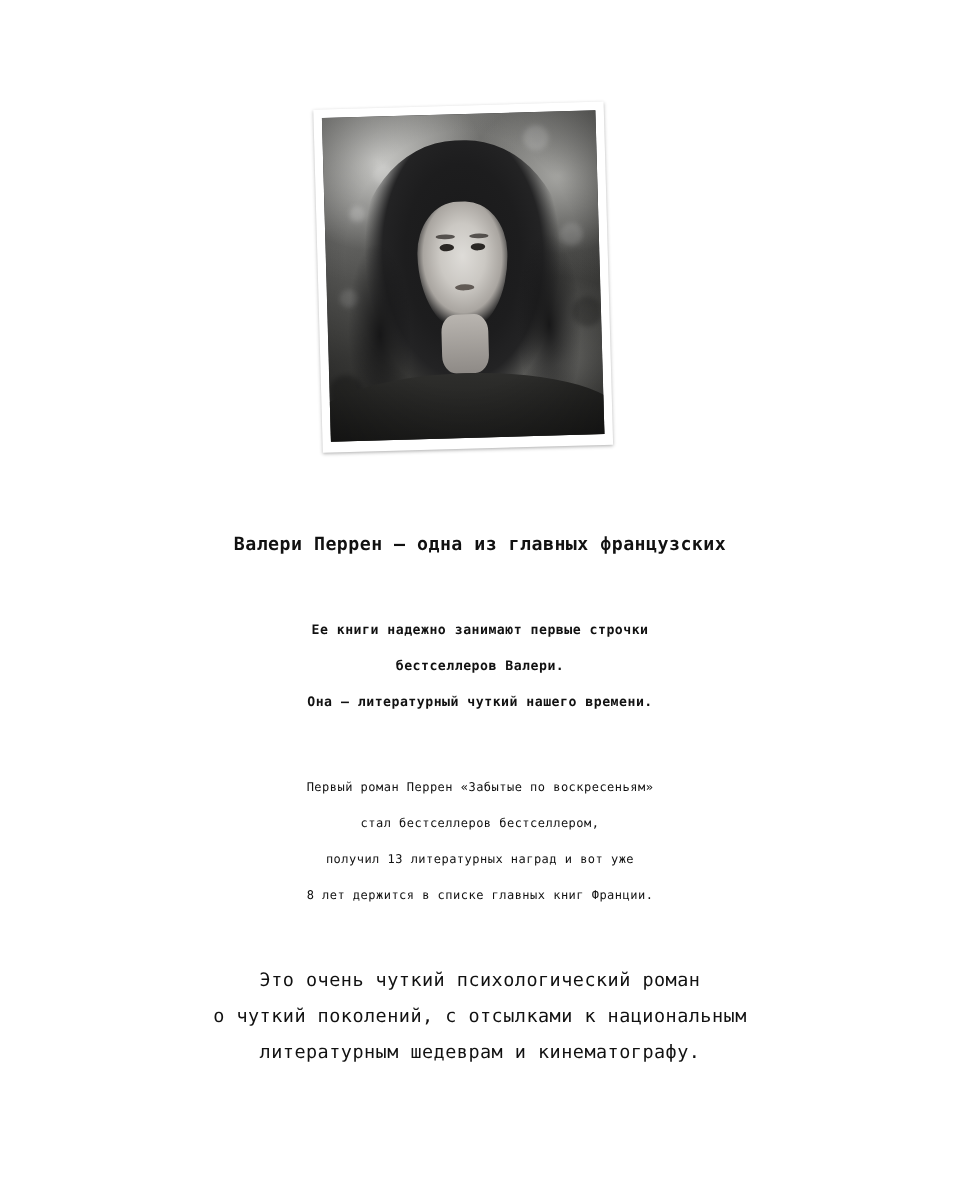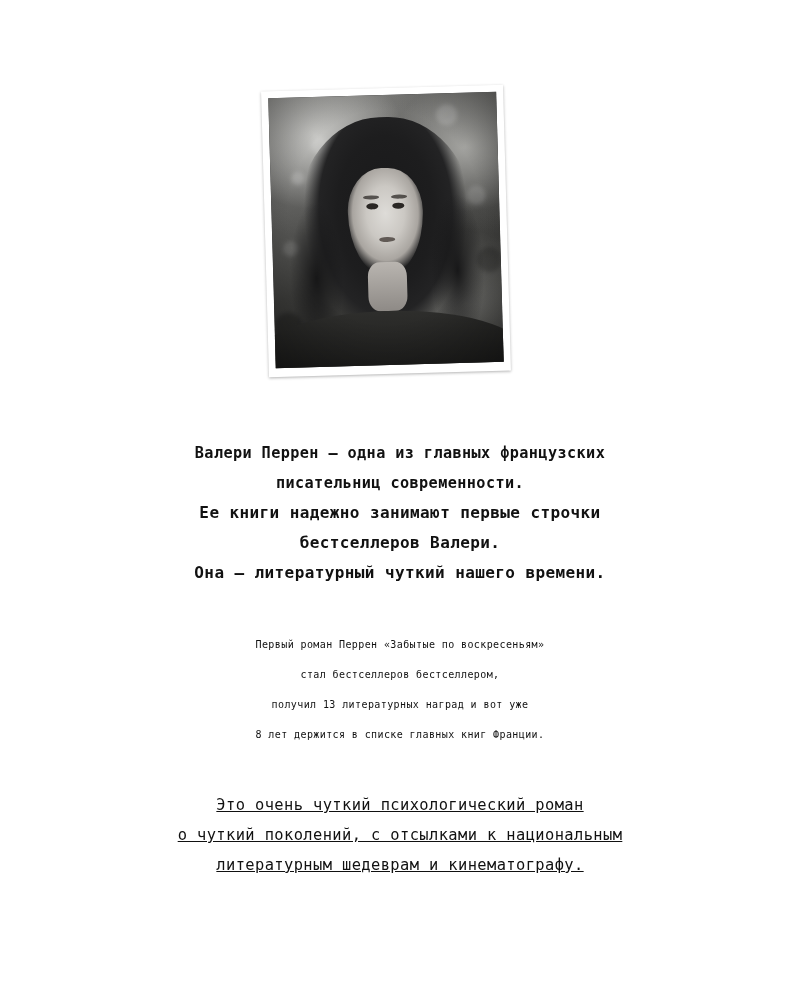--- a/index.html
+++ b/index.html
@@ -170,35 +170,35 @@
     white-space: nowrap;
   }
 
   .p-lead {
     font-weight: bold;
     font-size: 15.2px;
     line-height: 30px;
   }
   .p-lead2 {
     font-weight: bold;
-    font-size: 16px;
-    line-height: 30px;
+    font-size: 11px;
+    line-height: 30px;
+    margin-top: 42px;
   }
   .p-body1 {
     font-weight: normal;
     font-size: 10px;
     line-height: 30px;
     margin-top: 42px;
   }
   .p-body2 {
     font-weight: normal;
     font-size: 15.4px;
     line-height: 30px;
     margin-top: 40px;
-    text-decoration: underline;
   }
 </style>
 </head>
 <body>
 
 <div class="page">
 
   <div class="photo-wrap">
     <div class="photo">
       <div class="bg"></div>
@@ -214,21 +214,20 @@
       <div class="mouth"></div>
       <div class="shoulders"></div>
       <div class="vignette"></div>
     </div>
   </div>
 
   <div class="text-block">
 
     <p class="para p-lead">
       <span class="line">Валери Перрен – одна из главных французских</span>
-      <span class="line">писательниц современности.</span>
     </p>
 
     <p class="para p-lead2">
       <span class="line">Ее книги надежно занимают первые строчки</span>
       <span class="line">бестселлеров Валери.</span>
       <span class="line">Она – литературный чуткий нашего времени.</span>
     </p>
 
     <p class="para p-body1">
       <span class="line">Первый роман Перрен «Забытые по воскресеньям»</span>

